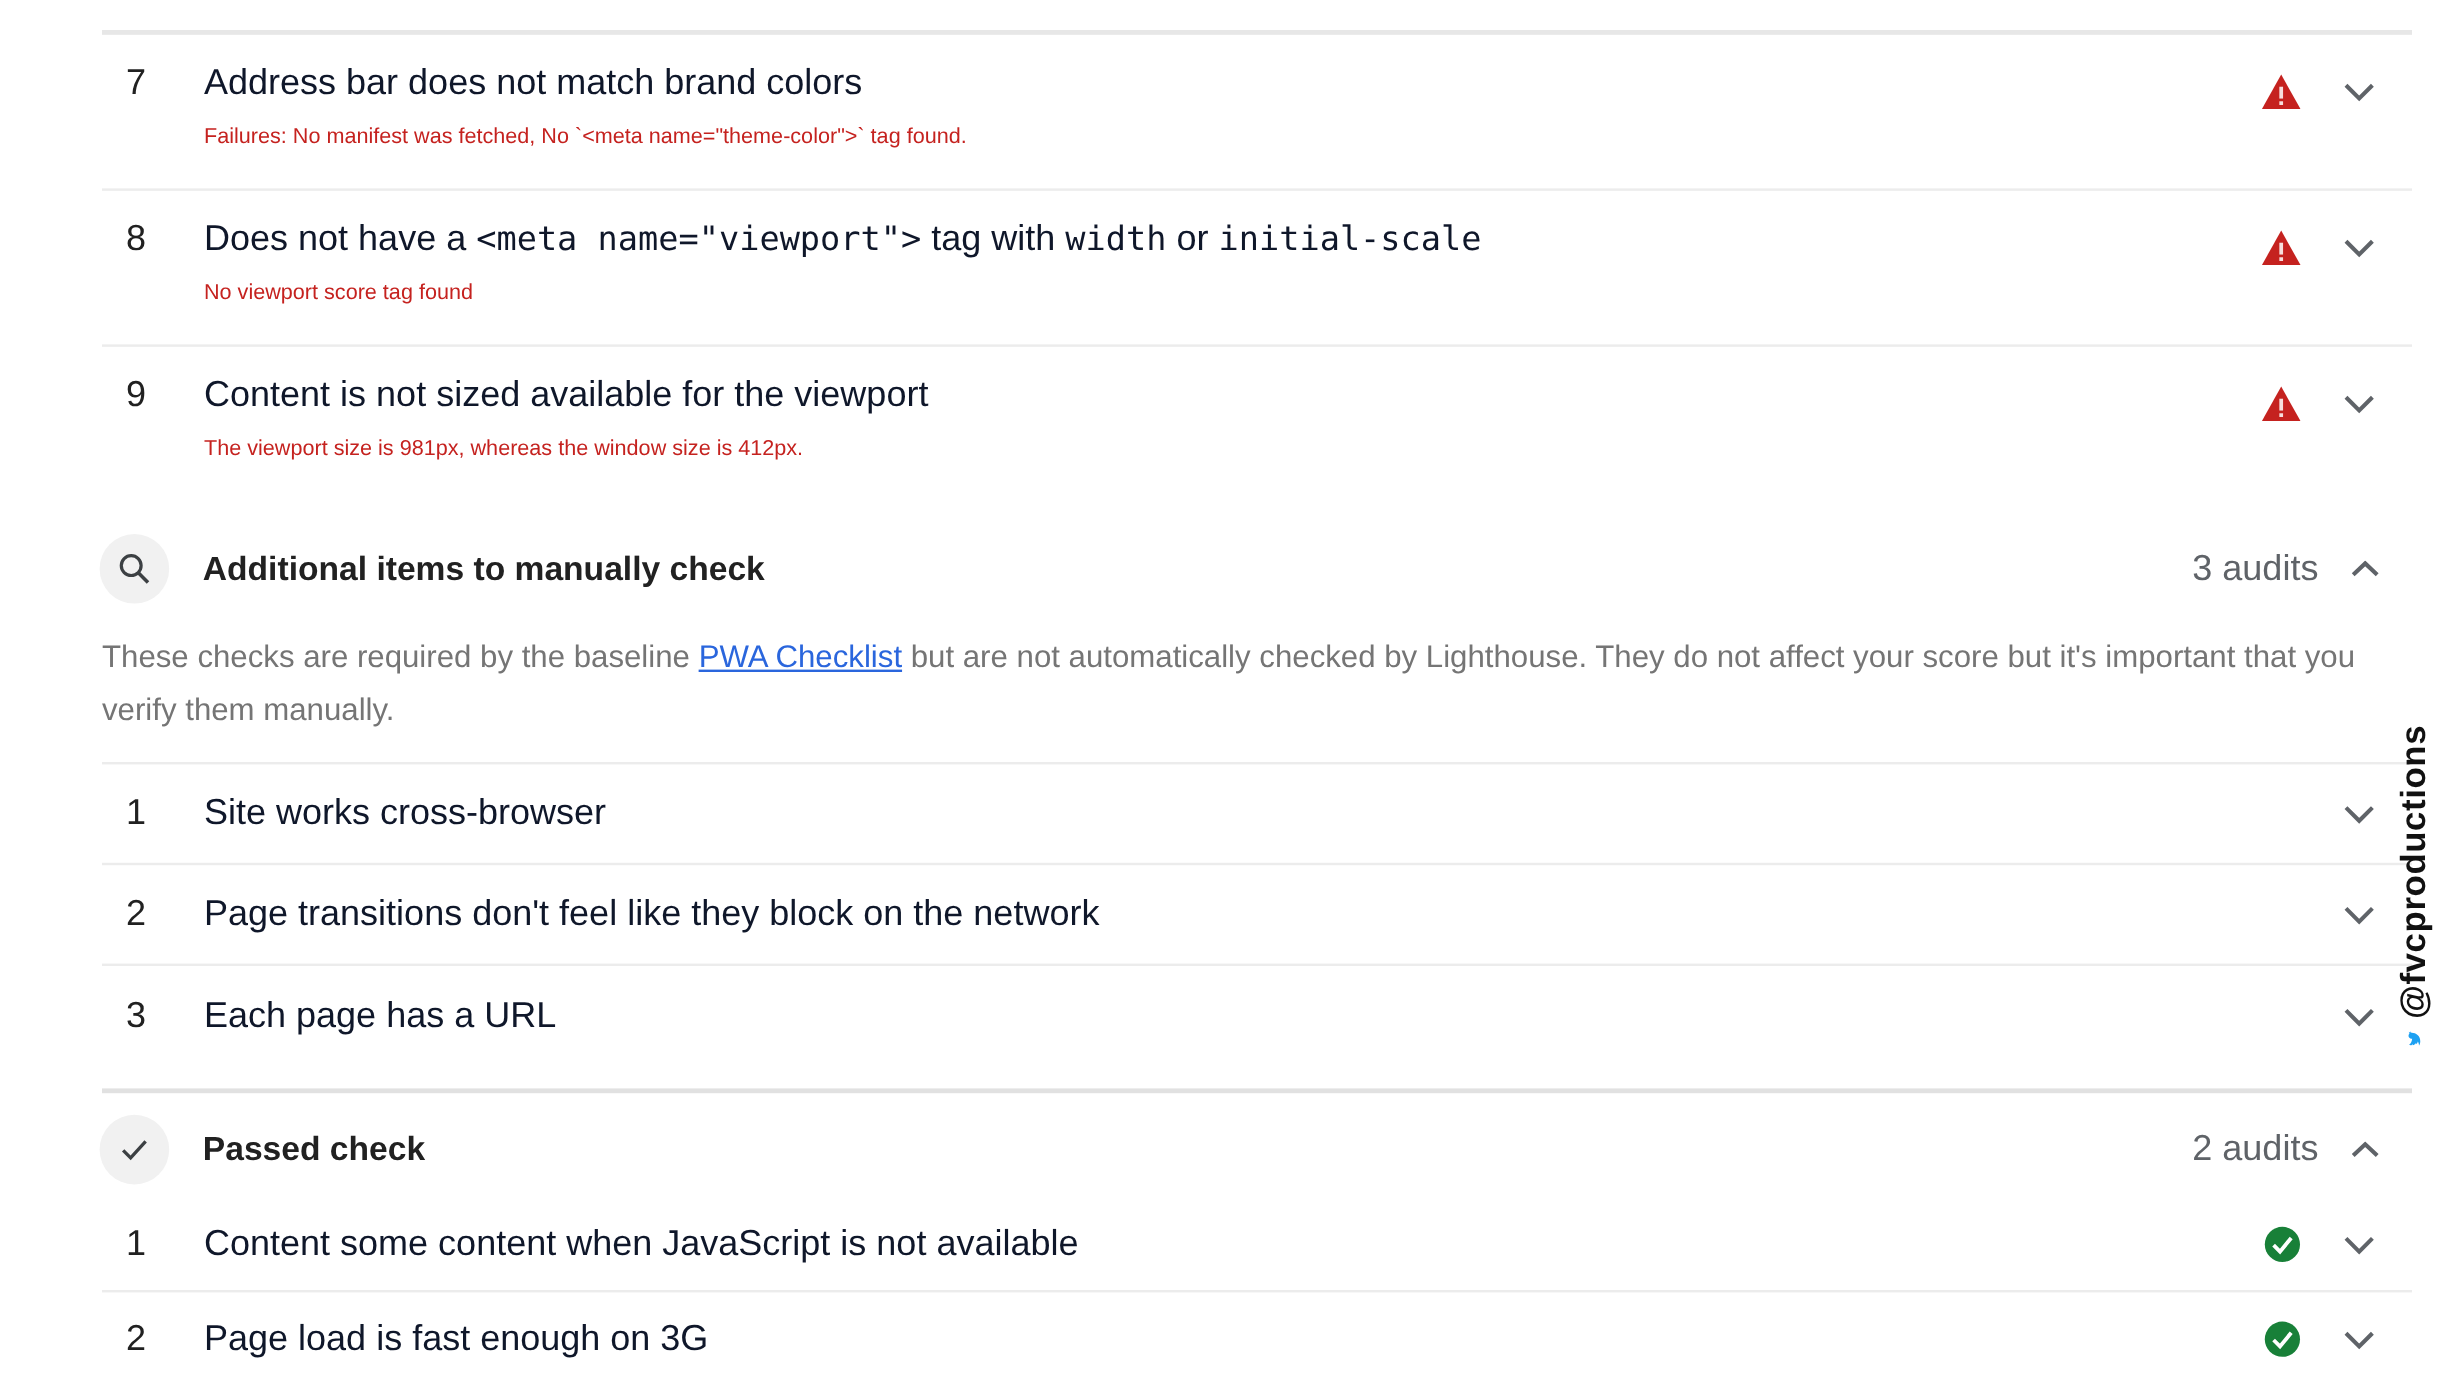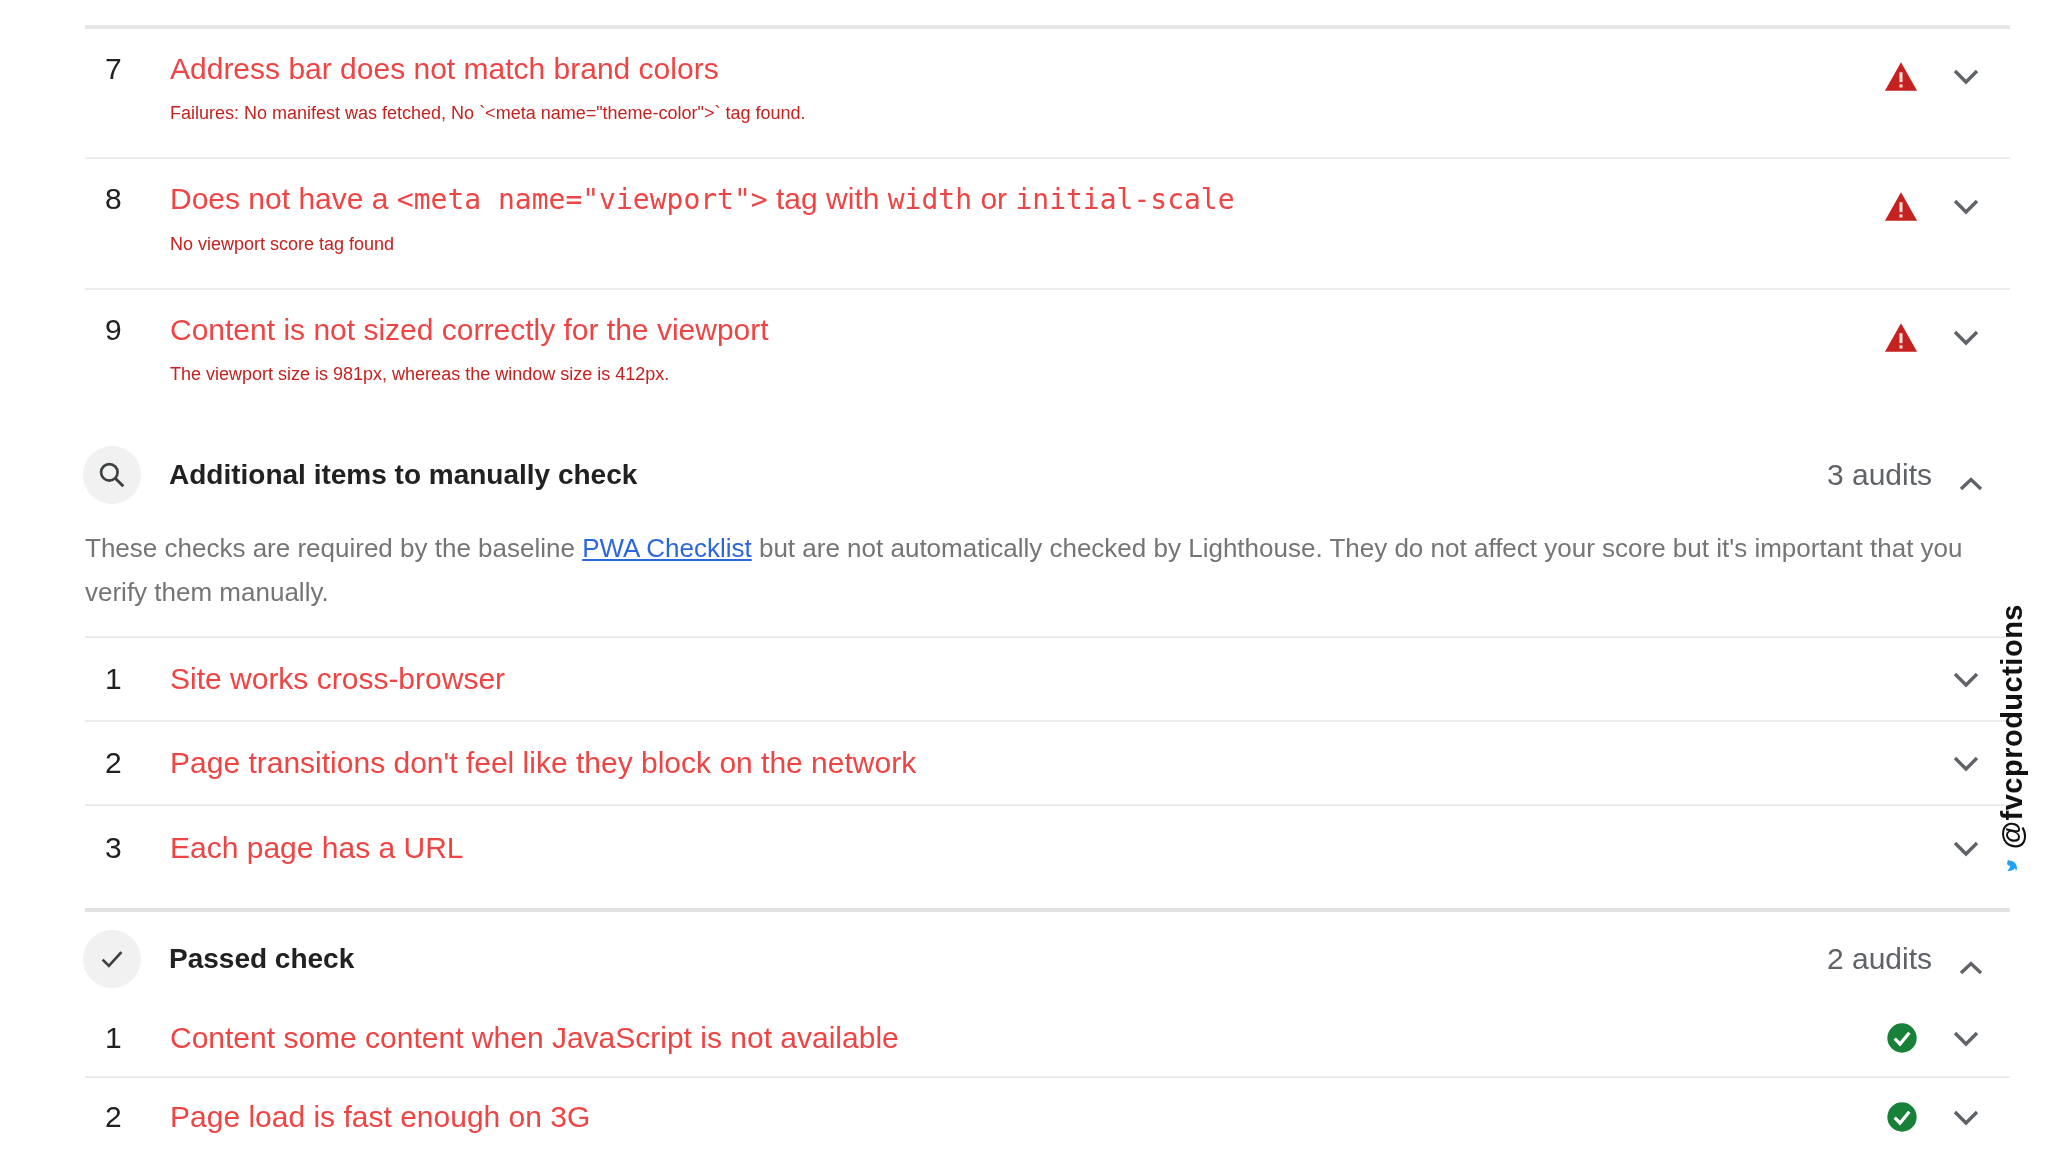--- a/index.html
+++ b/index.html
@@ -8,37 +8,37 @@
   .page { position:relative; width:2048px; height:1152px; }
   .content { position:absolute; left:85px; top:0; width:1925px; }
 
   .top-divider { margin-top:25px; border-top:4px solid #e7e7e7; }
 
   
   .failed-row { display:flex; align-items:flex-start; padding:18px 0 26px 0; border-bottom:2px solid #ececec; }
   .failed-row.no-border { border-bottom:none; }
   .row-num { width:85px; padding-left:20px; font-size:30px; line-height:44px; color:#212121; flex:none; }
   .row-main { flex:1 1 auto; min-width:0; }
-  .row-title { font-size:30px; line-height:44px; color:#ef4444; }
+  .row-title { font-size:30px; line-height:44px; color:#0f172a; }
   .row-title code { font-family:"DejaVu Sans Mono","Liberation Mono",monospace; font-size:28px; }
   .row-failure { margin-top:4px; font-size:18px; line-height:36px; color:#c5221f; }
   .row-icons { flex:none; display:flex; align-items:center; gap:34px; margin:7px 30px 0 20px; height:44px; }
 
   
   .simple-row { display:flex; align-items:center; height:84px; border-bottom:2px solid #ececec; }
   .simple-row.no-border { border-bottom:none; }
   .simple-row .row-icons { margin-top:0; }
   .manual-list { border-top:2px solid #ececec; }
 
   
   .section-header { display:flex; align-items:center; margin-top:16px; padding:12px 0; }
   .section-icon-circle { width:58px; height:58px; border-radius:50%; background:#f1f1f1;
      display:flex; align-items:center; justify-content:center; flex:none; margin-left:-2px; }
   .section-title { font-size:28px; font-weight:bold; color:#212121; margin-left:28px; flex:1 1 auto; }
-  .section-count { display:flex; align-items:flex-end; gap:26px; margin-right:26px; }
+  .section-count { display:flex; align-items:center; gap:26px; margin-right:26px; }
   .section-count .count-label { font-size:30px; color:#5f6368; }
 
   .section-desc { margin:10px 0 22px 0; max-width:1890px; font-size:26px; line-height:44px; color:#757575; }
   .section-desc a { color:#2a66dd; text-decoration:underline; }
 
   .section-divider { margin-top:18px; border-top:4px solid #e1e1e1; }
 
   .passed-row { height:78px; }
 
   svg { display:block; }
@@ -89,21 +89,21 @@
         </svg>
         <svg width="28" height="17" viewBox="0 0 28 17">
           <polyline points="3,3 14,14 25,3" fill="none" stroke="#5f6368" stroke-width="3.4"></polyline>
         </svg>
       </div>
     </div>
 
     <div class="failed-row no-border">
       <div class="row-num">9</div>
       <div class="row-main">
-        <div class="row-title">Content is not sized correctly for the viewport</div>
+        <div class="row-title">Content is not sized available for the viewport</div>
         <div class="row-failure">The viewport size is 981px, whereas the window size is 412px.</div>
       </div>
       <div class="row-icons">
         <svg width="34" height="31" viewBox="0 0 24 22">
           <path d="M12 0.8 L23.4 21.2 L0.6 21.2 Z" fill="#c5221f"></path>
           <rect x="10.9" y="8" width="2.2" height="7" fill="#ffffff" opacity="0.85"></rect>
           <rect x="10.9" y="16.6" width="2.2" height="2.2" fill="#ffffff" opacity="0.85"></rect>
         </svg>
         <svg width="28" height="17" viewBox="0 0 28 17">
           <polyline points="3,3 14,14 25,3" fill="none" stroke="#5f6368" stroke-width="3.4"></polyline>

